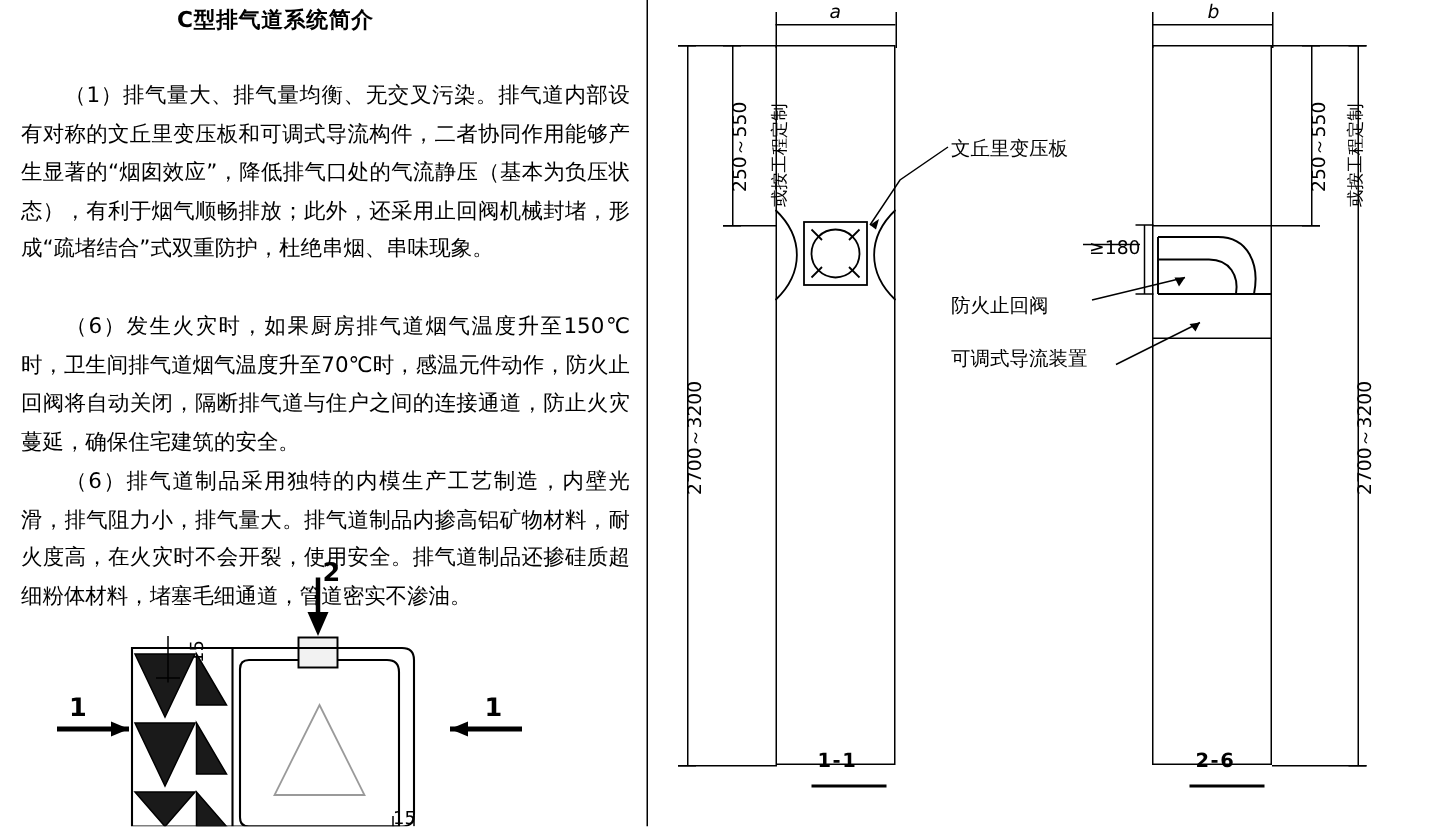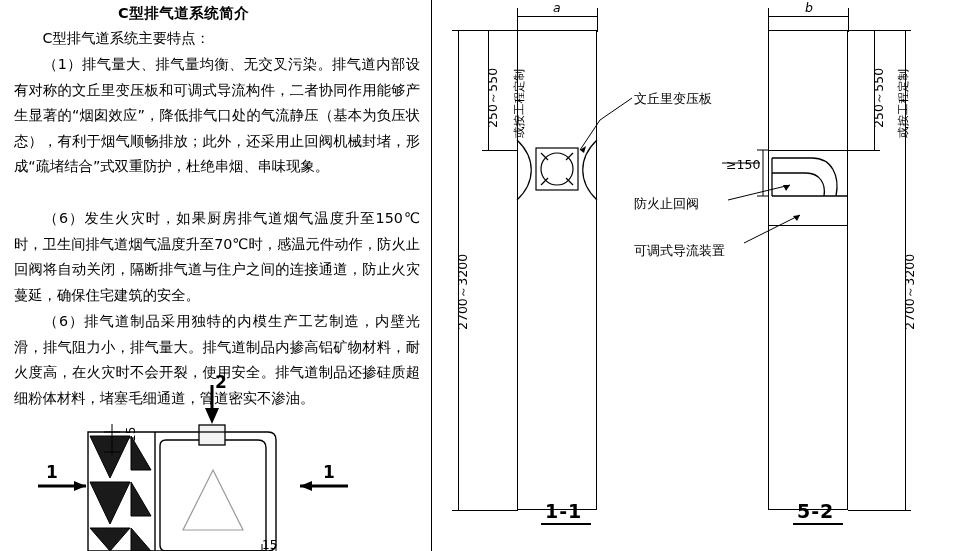--- a/index.html
+++ b/index.html
@@ -70,21 +70,21 @@
     font-size: 12.5px;
     white-space: nowrap;
   }
   .lbl-cn { font-size: 13px; }
   .rot {
     transform-origin: 0 0;
     transform: rotate(-90deg);
   }
   .sec-name {
     position: absolute;
-    font-size: 19px;
+    font-size: 13px;
     font-weight: bold;
     letter-spacing: 1px;
   }
   .sec-underline {
     position: absolute;
     height: 2px;
     background: #000;
   }
   .box-outline {
     position: absolute;
@@ -100,23 +100,20 @@
   }
 </style>
 </head>
 <body>
 
 <div class="root">
 
   <div class="text-col">
     <div class="doc-title">C型排气道系统简介</div>
 
-    <div class="para p0" style="top:26px;">
-      <span class="indent"></span><span>C型排气道系统主要特点：</span>
-    </div>
 
     <div class="para" style="top:52px;">
       <span class="indent"></span><span>（1）排气量大、排气量均衡、无交叉污染。排气道内部设有对称的文丘里变压板和可调式导流构件，二者协同作用能够产生显著的“烟囱效应”，降低排气口处的气流静压（基本为负压状态），有利于烟气顺畅排放；此外，还采用止回阀机械封堵，形成“疏堵结合”式双重防护，杜绝串烟、串味现象。</span>
     </div>
 
     <div class="para" style="top:206px;">
       <span class="indent"></span><span>（6）发生火灾时，如果厨房排气道烟气温度升至150℃时，卫生间排气道烟气温度升至70℃时，感温元件动作，防火止回阀将自动关闭，隔断排气道与住户之间的连接通道，防止火灾蔓延，确保住宅建筑的安全。</span>
     </div>
 
     <div class="para" style="top:309px;">
@@ -169,28 +166,28 @@
   <div class="ln hln" style="left:899px; top:510px; width:12px;"></div>
   <div class="lbl rot" style="left:902px; top:330px;">2700～3200</div>
 
   <div class="ln hln" style="left:848px; top:30px; width:63px;"></div>
   <div class="ln hln" style="left:848px; top:150px; width:32px;"></div>
   <div class="ln hln" style="left:848px; top:510px; width:63px;"></div>
 
   <div class="ln hln" style="left:768px; top:150px; width:80px;"></div>
   <div class="ln hln" style="left:768px; top:225px; width:80px;"></div>
 
-  <div class="lbl" style="left:726px; top:157px;">≥150</div>
-
-  <div class="sec-name" style="left:797px; top:500px;">5-2</div>
+  <div class="lbl" style="left:726px; top:157px;">≥180</div>
+
+  <div class="sec-name" style="left:797px; top:500px;">2-6</div>
   <div class="sec-underline" style="left:793px; top:523px; width:50px;"></div>
 
   <div class="lbl lbl-cn" style="left:634px; top:90px;">文丘里变压板</div>
   <div class="lbl lbl-cn" style="left:634px; top:195px;text-align:center;">防火止回阀</div>
-  <div class="lbl lbl-cn" style="left:634px; top:242px;">可调式导流装置</div>
+  <div class="lbl lbl-cn" style="left:634px; top:230px;">可调式导流装置</div>
 
   <div class="lbl" style="left:46px; top:462px; font-size:17px; font-weight:bold;">1</div>
   <div class="lbl" style="left:323px; top:462px; font-size:17px; font-weight:bold;">1</div>
   <div class="lbl" style="left:215px; top:372px; font-size:17px; font-weight:bold;">2</div>
   <div class="lbl rot" style="left:124px; top:442px; font-size:12px;">15</div>
   <div class="lbl" style="left:262px; top:538px; font-size:12px;">15</div>
 
   <svg class="overlay" viewBox="0 0 961 551">
 
     <g stroke="#000" stroke-width="1.2" fill="none">

